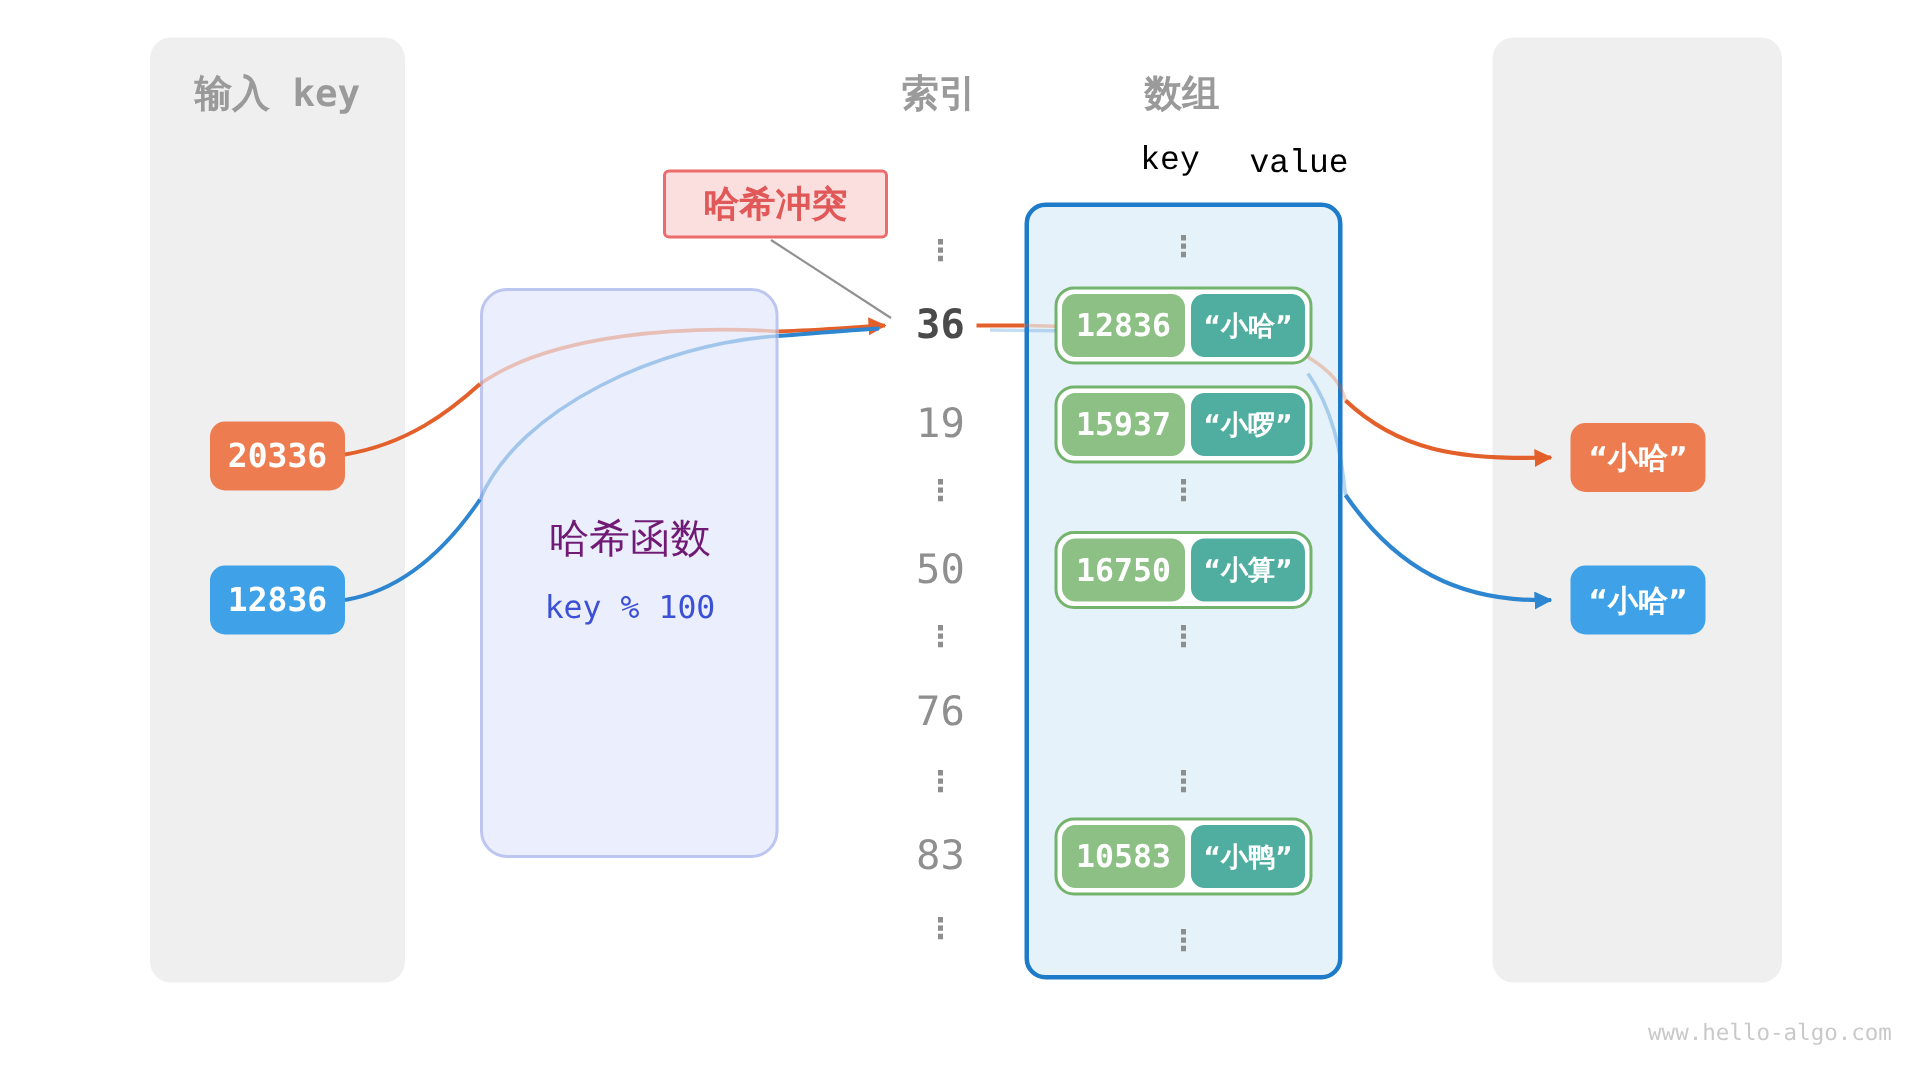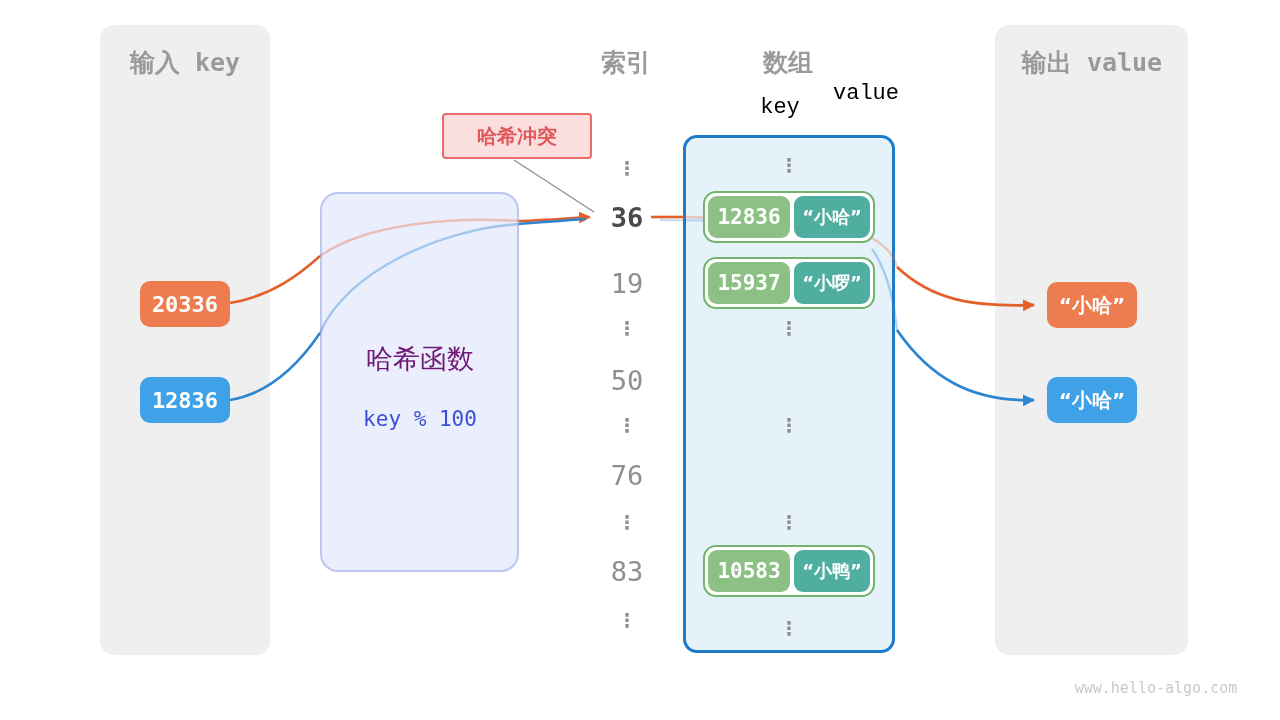--- a/index.html
+++ b/index.html
@@ -21,21 +21,21 @@
   .chip .val{font-weight:bold;font-size:20px;}
 
   .hashbox{position:absolute;left:320px;top:192px;width:199px;height:380px;background:#ebeefc;
            border:2px solid #bdc5f1;border-radius:18px;box-sizing:border-box;}
   .hash-title{font-size:27px;font-weight:500;color:#701a75;}
   .hash-formula{font-size:21px;color:#3b50d4;font-family:"DejaVu Sans Mono","Liberation Mono",monospace;}
 
   .collision{position:absolute;width:150px;height:46px;left:442px;top:113px;background:#fbdede;
              border:2px solid #ec6b6b;border-radius:4px;box-sizing:border-box;
              display:flex;align-items:center;justify-content:center;
-             font-size:20px;font-weight:bold;color:#e05858;}
+             font-size:24px;font-weight:bold;color:#e05858;}
 
   .idx{font-family:"DejaVu Sans Mono","Liberation Mono",monospace;font-size:27px;color:#8f8f8f;}
   .idx.hi{font-weight:bold;color:#4a4a4a;}
   .dots{font-family:"DejaVu Sans","Liberation Sans",sans-serif;font-weight:bold;font-size:19px;
         color:#8e8e8e;line-height:1;}
 
   .col-title{font-weight:bold;font-size:25px;color:#9a9a9a;
              font-family:Liberation Sans, sans-serif;}
   .kv-head{font-family:Liberation Mono, monospace;font-size:22px;margin-left:35px;}
 
@@ -44,45 +44,44 @@
 
   .record{position:absolute;left:703px;width:172px;height:52px;background:#ffffff;
           border:2px solid #72b46c;border-radius:13px;box-sizing:border-box;
           display:flex;align-items:stretch;padding:3px;gap:4px;}
   .record .rk{width:82px;background:#8cc084;border-radius:9px;color:#fff;
               font-family:"DejaVu Sans Mono","Liberation Mono",monospace;font-weight:bold;font-size:21px;
               display:flex;align-items:center;justify-content:center;}
   .record .rv{flex:1;background:#4fae9f;border-radius:9px;color:#fff;font-weight:bold;font-size:18px;
               display:flex;align-items:center;justify-content:center;}
 
-  .watermark{font-family:"DejaVu Sans Mono","Liberation Mono",monospace;font-size:15px;color:#c9c9c9;}
+  .watermark{font-family:"DejaVu Sans Mono","Liberation Mono",monospace;font-size:15px;color:#c9c9c9;margin-left:24px;}
 
   svg.overlay{position:absolute;left:0;top:0;pointer-events:none;}
 </style>
 </head>
 <body>
 
 <div class="stage">
 
   <div class="panel left"></div>
   <div class="ctr panel-title" style="left:185px;top:62px">输入 key</div>
 
   <div class="panel right"></div>
-  <div class="ctr panel-title" style="left:1092px;top:62px">输出 value</div>
 
   <div class="hashbox"></div>
   <div class="ctr hash-title" style="left:420px;top:359px">哈希函数</div>
-  <div class="ctr hash-formula" style="left:420px;top:419px">key % 100</div>
+  <div class="ctr hash-formula" style="left:420px;top:405px">key % 100</div>
 
   <div class="collision">哈希冲突</div>
 
   <div class="ctr col-title" style="left:626px;top:62px">索引</div>
   <div class="ctr col-title" style="left:788px;top:62px">数组</div>
   <div class="ctr kv-head k" style="left:745px;top:107px">key</div>
-  <div class="ctr kv-head v" style="left:831px;top:93px">value</div>
+  <div class="ctr kv-head v" style="left:831px;top:109px">value</div>
 
   <div class="ctr dots" style="left:627px;top:168px">⋮</div>
   <div class="ctr idx hi" style="left:627px;top:217px">36</div>
   <div class="ctr idx" style="left:627px;top:283px">19</div>
   <div class="ctr dots" style="left:627px;top:328px">⋮</div>
   <div class="ctr idx" style="left:627px;top:380px">50</div>
   <div class="ctr dots" style="left:627px;top:425px">⋮</div>
   <div class="ctr idx" style="left:627px;top:475px">76</div>
   <div class="ctr dots" style="left:627px;top:522px">⋮</div>
   <div class="ctr idx" style="left:627px;top:571px">83</div>
@@ -95,20 +94,24 @@
   <div class="ctr dots" style="left:789px;top:522px">⋮</div>
   <div class="ctr dots" style="left:789px;top:628px">⋮</div>
 
   <div class="record" style="top:191px">
     <span class="rk">12836</span>
     <span class="rv">“小哈”</span>
   </div>
   <div class="record" style="top:257px">
     <span class="rk">15937</span>
     <span class="rv">“小啰”</span>
+  </div>
+  <div class="record" style="top:354px">
+    <span class="rk">16750</span>
+    <span class="rv">“小算”</span>
   </div>
   <div class="record" style="top:545px">
     <span class="rk">10583</span>
     <span class="rv">“小鸭”</span>
   </div>
 
   <div class="chip orange" style="left:185px;top:304px">
     <span class="num">20336</span>
   </div>
   <div class="chip blue" style="left:185px;top:400px">

